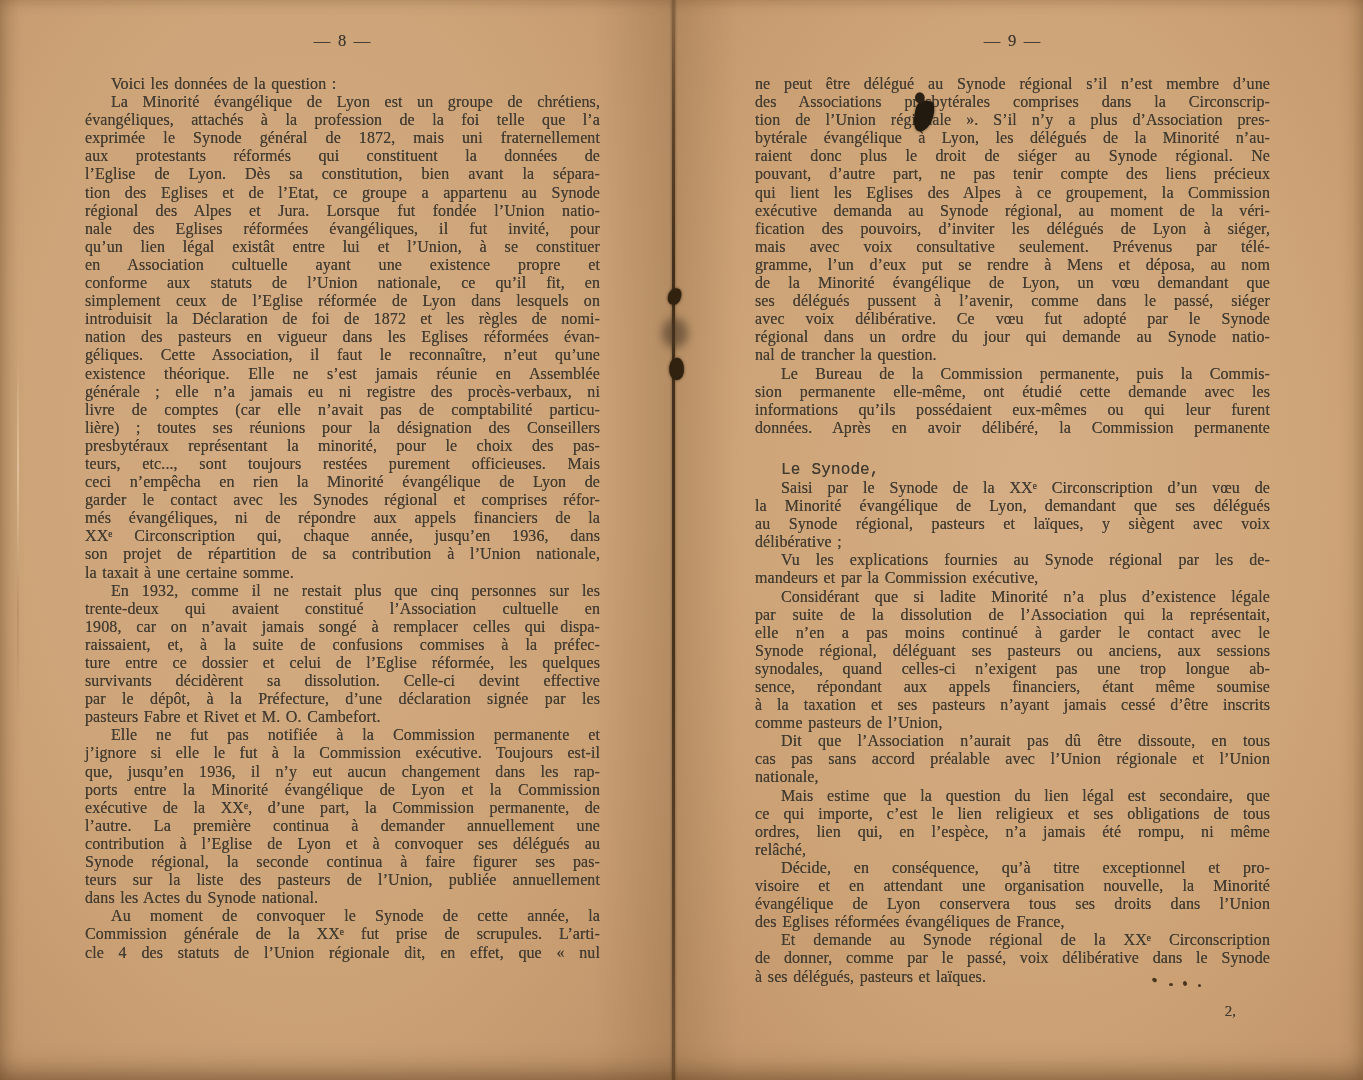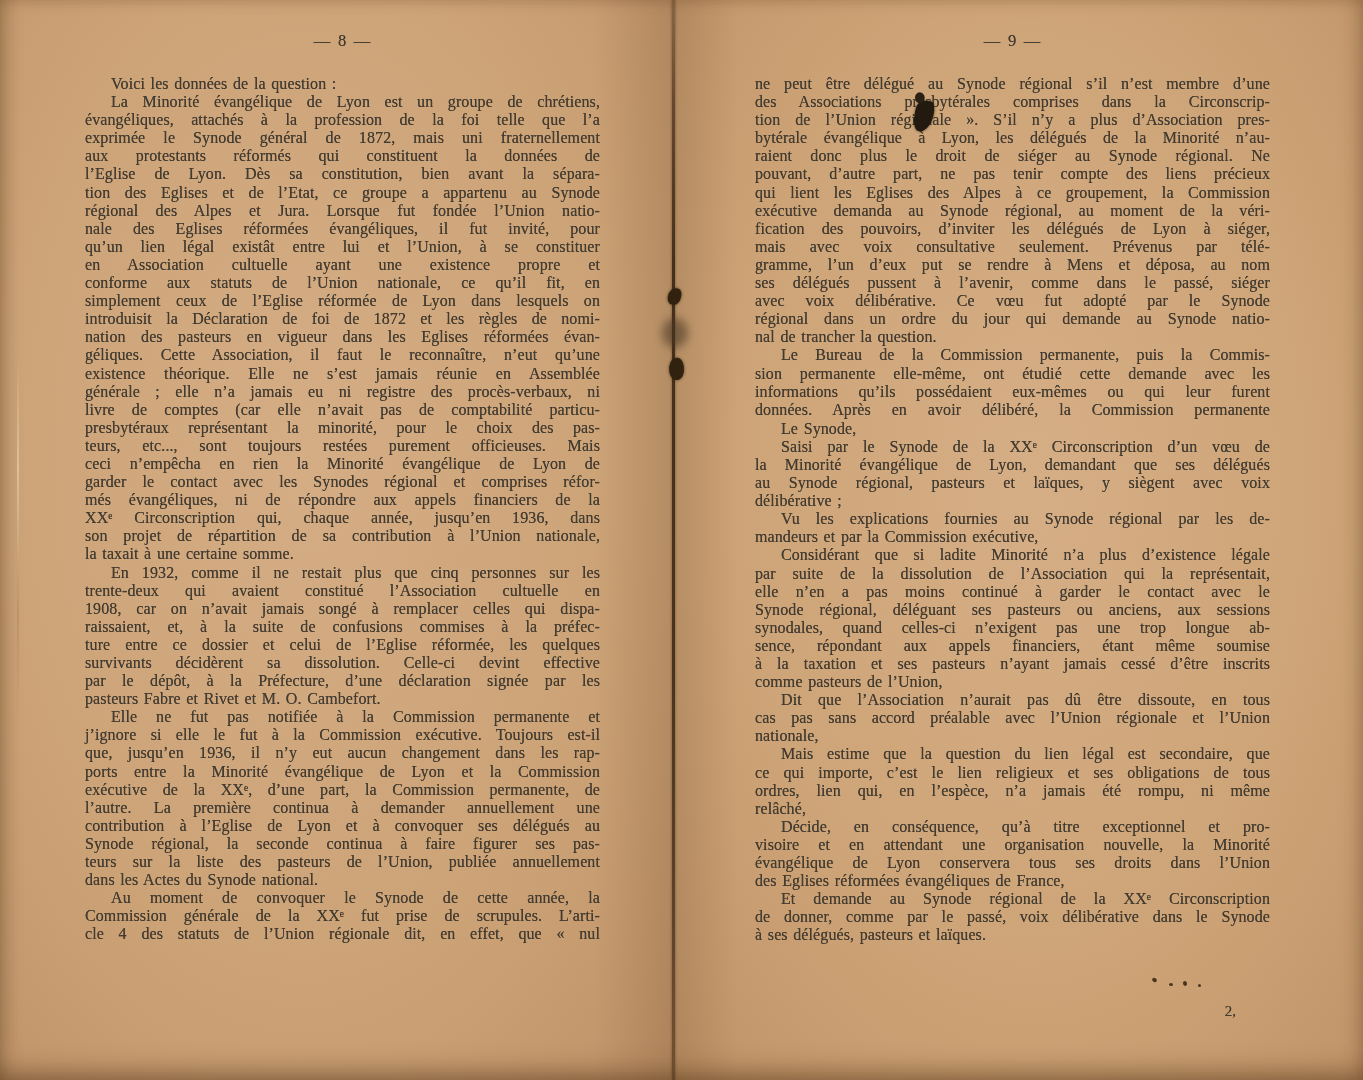--- a/index.html
+++ b/index.html
@@ -51,21 +51,21 @@
   .text-column{position:absolute;width:515px;color:#413b31;
     font-size:16px;line-height:18.1px;letter-spacing:.1px;word-spacing:1.5px;
     text-shadow:0 0 .6px rgba(62,52,40,.75);}
   .col-left{left:85px;top:32px;}
   .col-right{left:755px;top:32px;}
   .page-header{height:18px;line-height:18px;margin-bottom:25px;text-align:center;
     font-size:16.5px;letter-spacing:1px;}
   .line{height:18.1px;white-space:nowrap;}
   .line.j{white-space:normal;text-align:justify;text-align-last:justify;}
   .line.ind{padding-left:26px;}
-  .line.gap{margin-top:1px;}
+  .line.gap{margin-top:24px;font-family:Liberation Mono, monospace;}
   .signature-mark{position:absolute;left:755px;top:1003px;width:515px;
     text-align:right;padding-right:34px;box-sizing:border-box;
     color:#413b31;font-size:15px;text-shadow:0 0 .6px rgba(62,52,40,.75);}
 </style>
 </head>
 <body>
 
 <div class="spread">
 
   <div class="page page-left"></div>
@@ -94,20 +94,21 @@
         <div class="line j">qu’un lien légal existât entre lui et l’Union, à se constituer</div>
         <div class="line j">en Association cultuelle ayant une existence propre et</div>
         <div class="line j">conforme aux statuts de l’Union nationale, ce qu’il fit, en</div>
         <div class="line j">simplement ceux de l’Eglise réformée de Lyon dans lesquels on</div>
         <div class="line j">introduisit la Déclaration de foi de 1872 et les règles de nomi-</div>
         <div class="line j">nation des pasteurs en vigueur dans les Eglises réformées évan-</div>
         <div class="line j">géliques. Cette Association, il faut le reconnaître, n’eut qu’une</div>
         <div class="line j">existence théorique. Elle ne s’est jamais réunie en Assemblée</div>
         <div class="line j">générale ; elle n’a jamais eu ni registre des procès-verbaux, ni</div>
         <div class="line j">livre de comptes (car elle n’avait pas de comptabilité particu-</div>
+        <div class="line j">lière) ; toutes ses réunions pour la désignation des Conseillers</div>
         <div class="line j">presbytéraux représentant la minorité, pour le choix des pas-</div>
         <div class="line j">teurs, etc..., sont toujours restées purement officieuses. Mais</div>
         <div class="line j">ceci n’empêcha en rien la Minorité évangélique de Lyon de</div>
         <div class="line j">garder le contact avec les Synodes régional et comprises réfor-</div>
         <div class="line j">més évangéliques, ni de répondre aux appels financiers de la</div>
         <div class="line j">XXᵉ Circonscription qui, chaque année, jusqu’en 1936, dans</div>
         <div class="line j">son projet de répartition de sa contribution à l’Union nationale,</div>
         <div class="line">la taxait à une certaine somme.</div>
         <div class="line j ind">En 1932, comme il ne restait plus que cinq personnes sur les</div>
         <div class="line j">trente-deux qui avaient constitué l’Association cultuelle en</div>
@@ -140,20 +141,21 @@
         <div class="line j">des Associations presbytérales comprises dans la Circonscrip-</div>
         <div class="line j">tion de l’Union régionale ». S’il n’y a plus d’Association pres-</div>
         <div class="line j">bytérale évangélique à Lyon, les délégués de la Minorité n’au-</div>
         <div class="line j">raient donc plus le droit de siéger au Synode régional. Ne</div>
         <div class="line j">pouvant, d’autre part, ne pas tenir compte des liens précieux</div>
         <div class="line j">qui lient les Eglises des Alpes à ce groupement, la Commission</div>
         <div class="line j">exécutive demanda au Synode régional, au moment de la véri-</div>
         <div class="line j">fication des pouvoirs, d’inviter les délégués de Lyon à siéger,</div>
         <div class="line j">mais avec voix consultative seulement. Prévenus par télé-</div>
         <div class="line j">gramme, l’un d’eux put se rendre à Mens et déposa, au nom</div>
+        <div class="line j">de la Minorité évangélique de Lyon, un vœu demandant que</div>
         <div class="line j">ses délégués pussent à l’avenir, comme dans le passé, siéger</div>
         <div class="line j">avec voix délibérative. Ce vœu fut adopté par le Synode</div>
         <div class="line j">régional dans un ordre du jour qui demande au Synode natio-</div>
         <div class="line">nal de trancher la question.</div>
         <div class="line j ind">Le Bureau de la Commission permanente, puis la Commis-</div>
         <div class="line j">sion permanente elle-même, ont étudié cette demande avec les</div>
         <div class="line j">informations qu’ils possédaient eux-mêmes ou qui leur furent</div>
         <div class="line j">données. Après en avoir délibéré, la Commission permanente</div>
         <div class="line ind gap">Le Synode,</div>
         <div class="line j ind">Saisi par le Synode de la XXᵉ Circonscription d’un vœu de</div>

